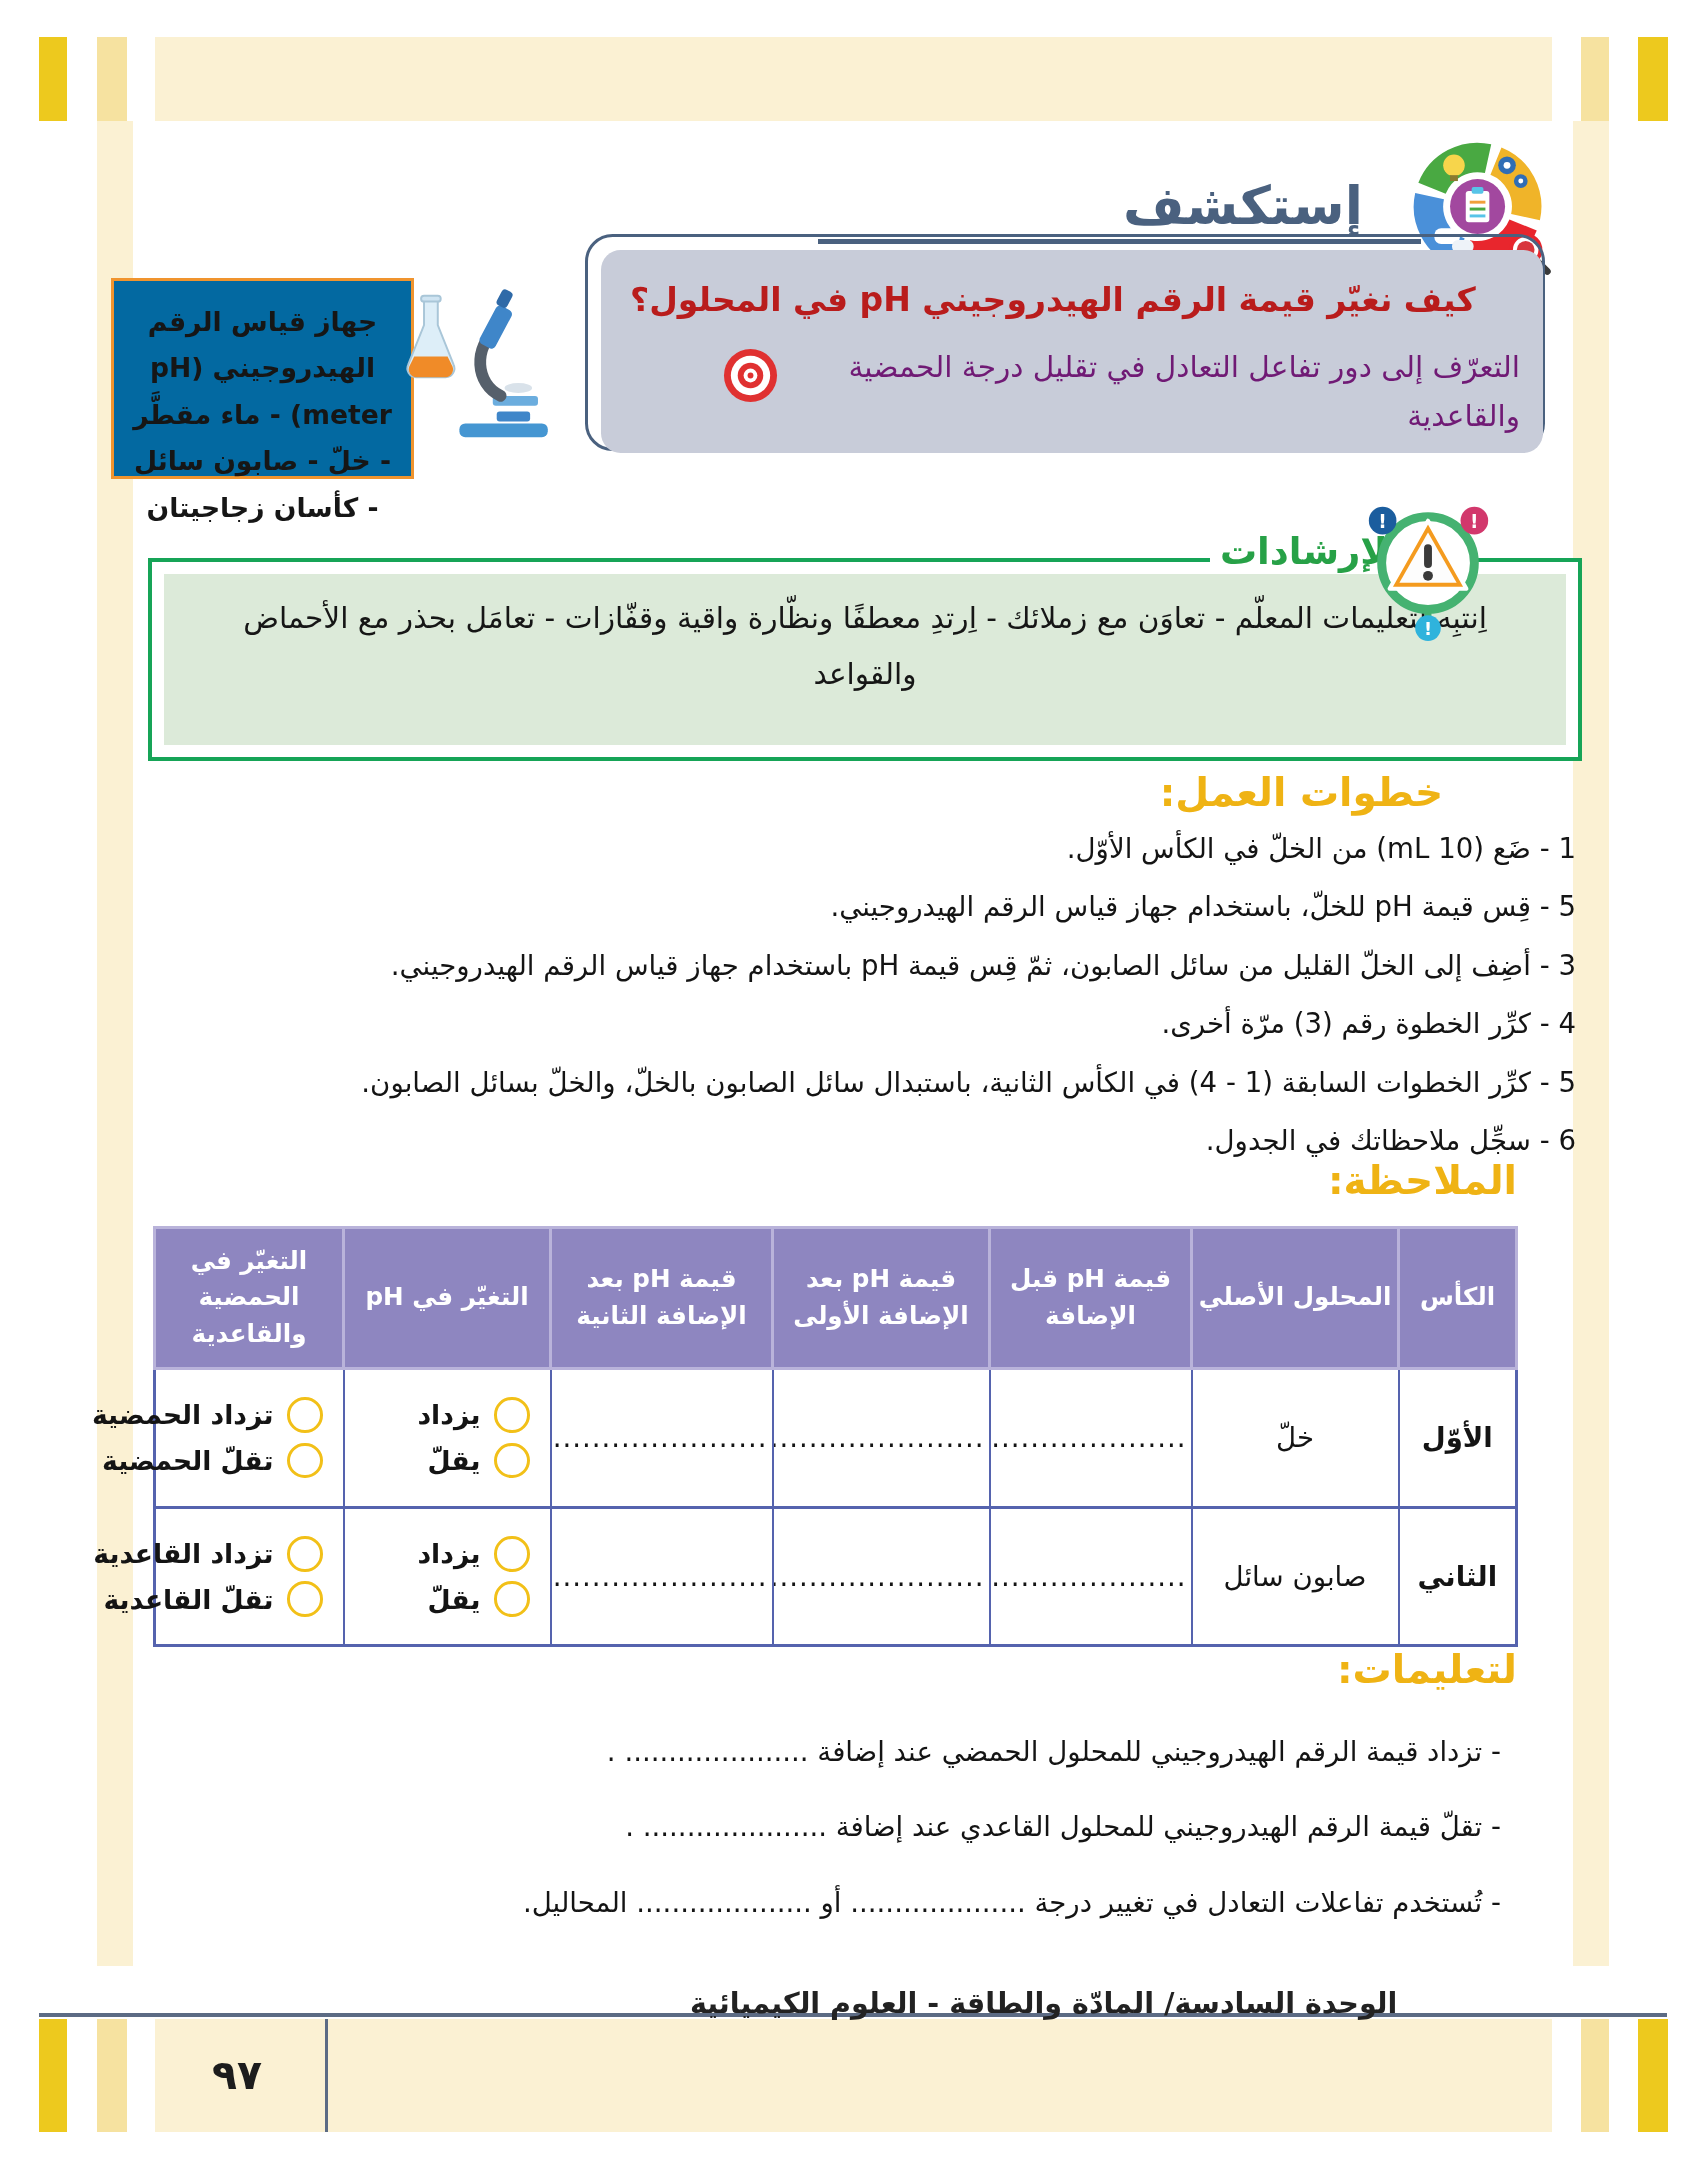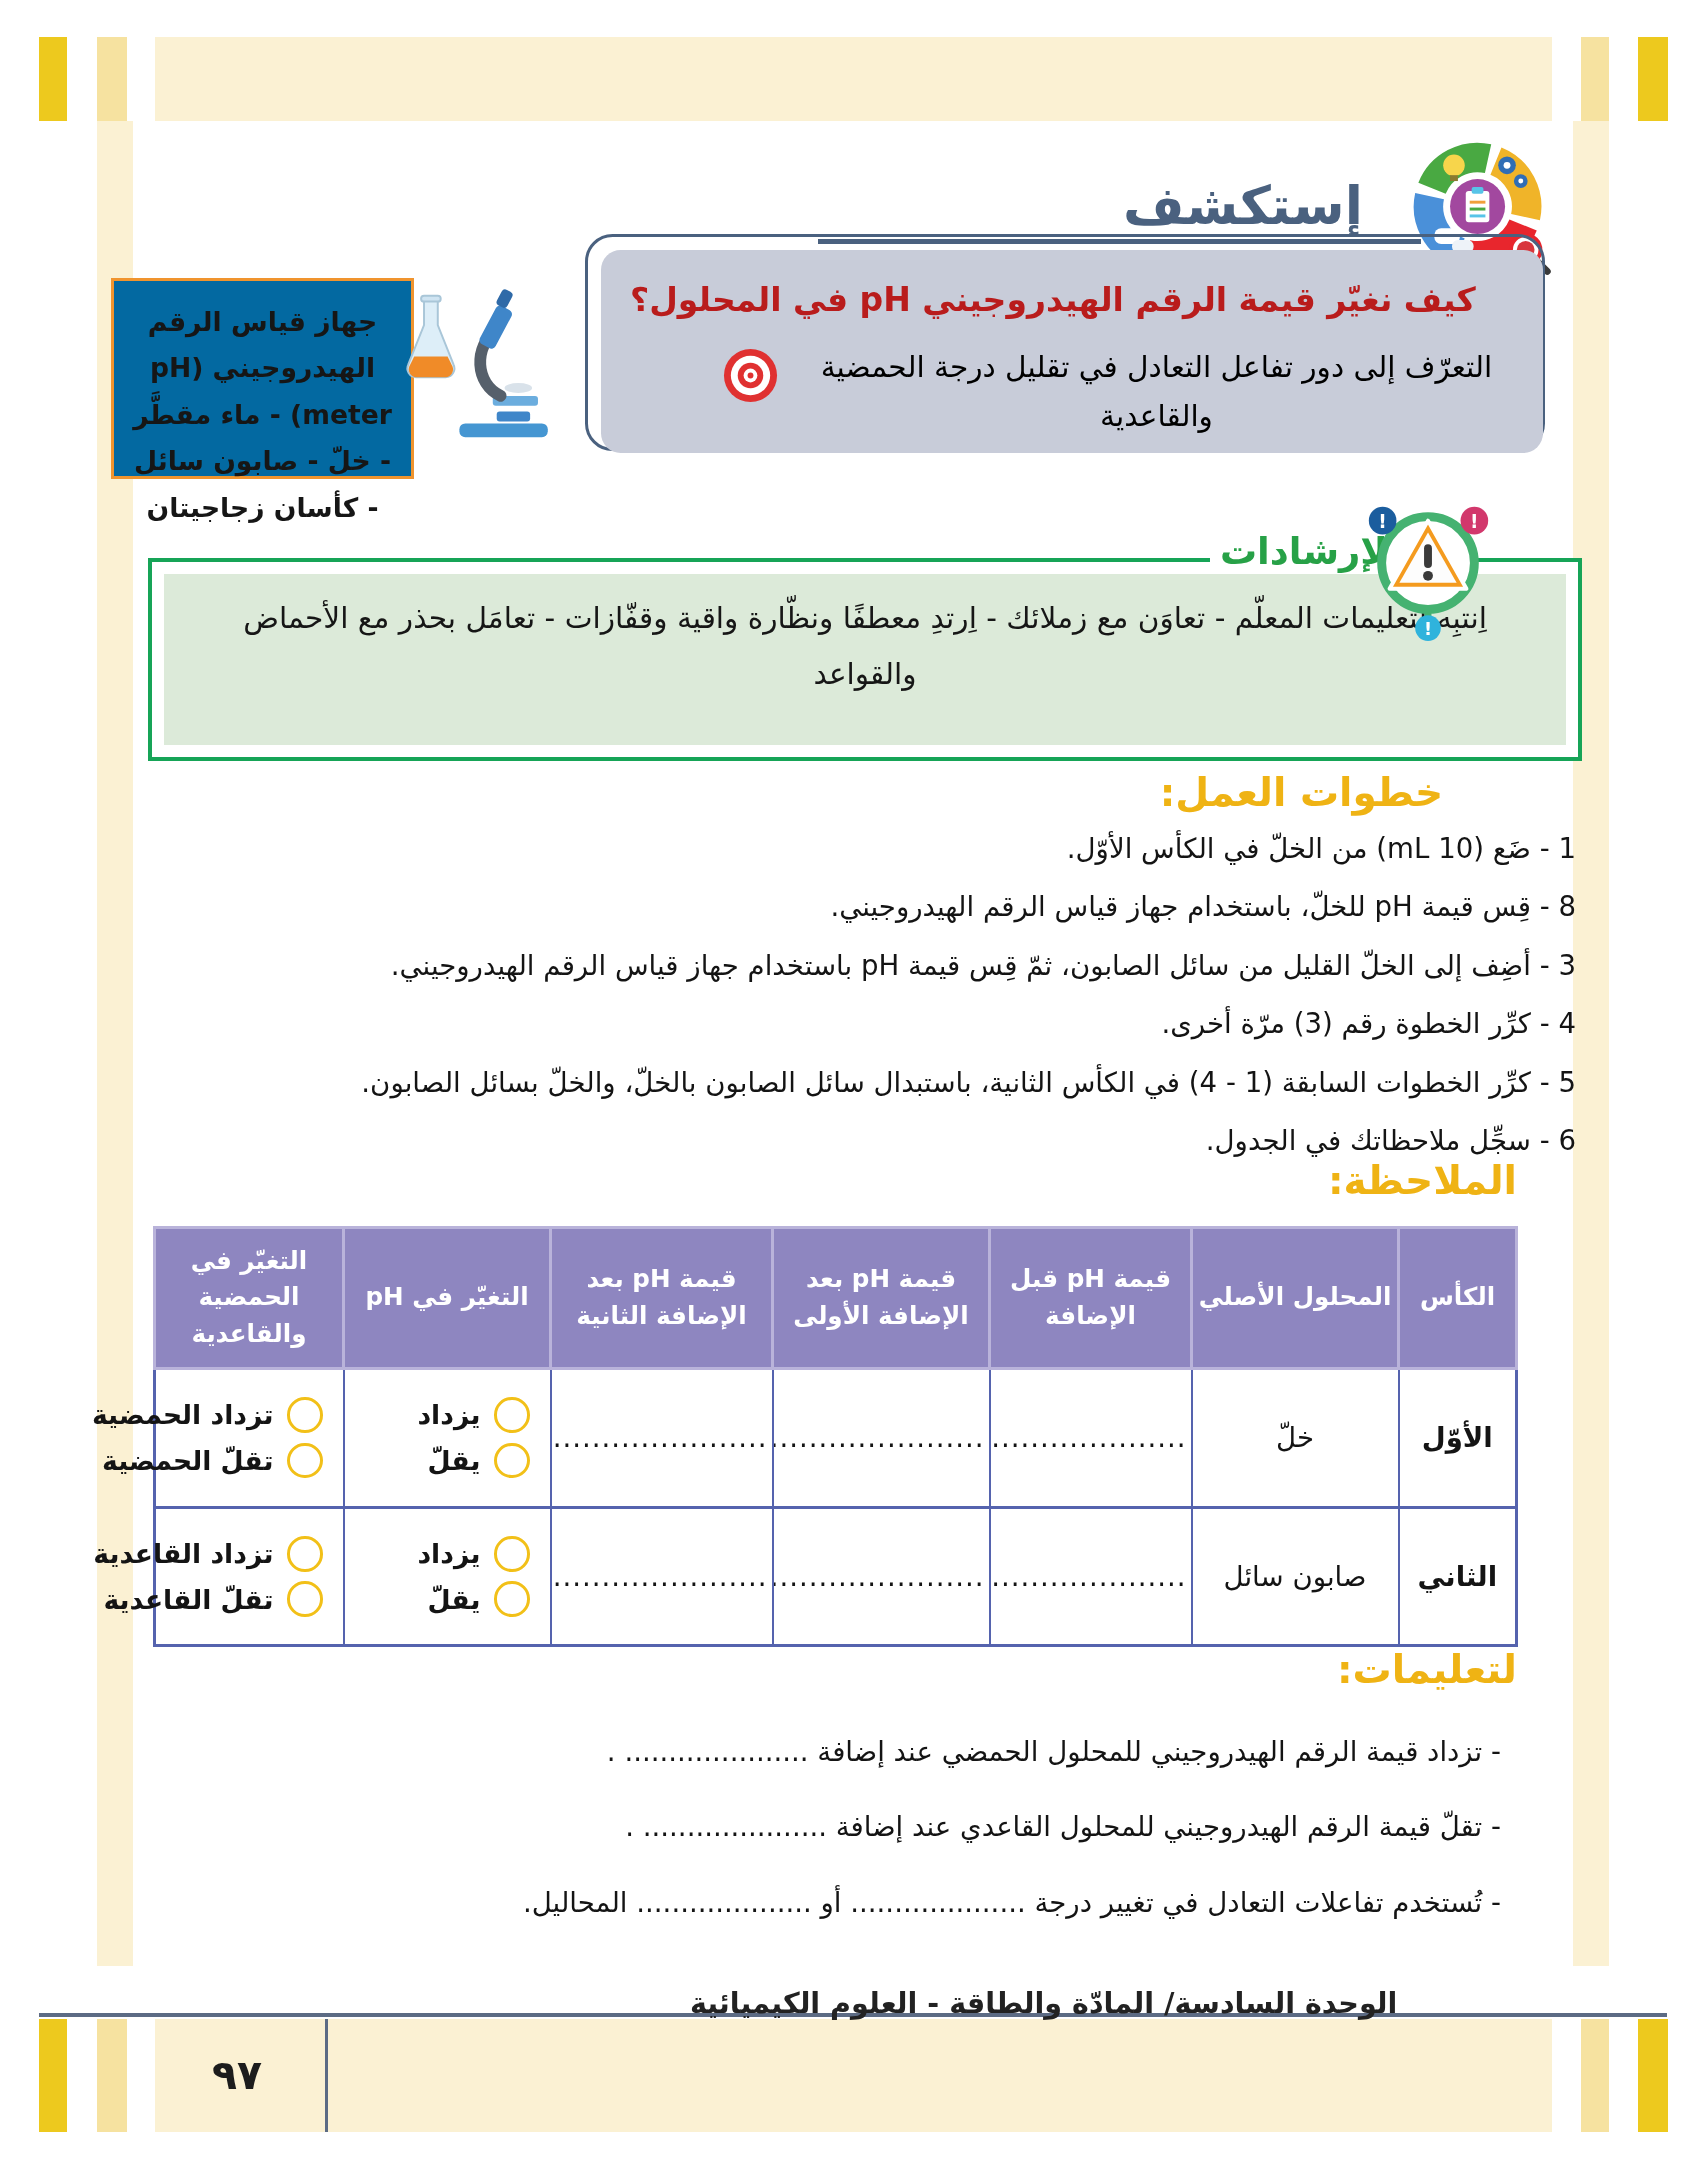--- a/index.html
+++ b/index.html
@@ -9,21 +9,21 @@
   
   .bar-bright{background:#edc91e;}
   .bar-light{background:#f6e2a0;}
   .band-cream{background:#fbf1d3;}
   
   .page-title{color:#4a617f;font-size:53px;font-weight:bold;}
   .title-line{background:#4a617f;height:4.9px;}
   .q-outline{border:3.9px solid #4a617f;border-radius:27.6px;background:transparent;}
   .q-box{background:#c8ccd9;border-radius:19.7px;}
   .q-text{color:#b91c1c;font-size:33px;font-weight:bold;text-align:left;}
-  .goal-text{color:#000000;font-size:29.6px;text-align:center;line-height:1.65;}
+  .goal-text{color:#701a75;font-size:29.6px;text-align:right;line-height:1.65;}
   .materials-box{background:#0369a1;border:3.9px solid #f0942e;}
   .materials-text{color:#161616;font-size:26.6px;font-weight:bold;text-align:center;line-height:1.75;padding:17.7px 13.8px;}
   
   .green-box{border:4.9px solid #16a457;background:#ffffff;}
   .green-inner{background:#dcead9;}
   .instructions-heading{color:#27a147;font-size:37px;font-weight:bold;background:#ffffff;padding:0 9.9px;}
   .instructions-text{color:#161616;font-size:29.6px;text-align:center;line-height:1.9;padding:15.8px 39px;}
   
   .h-yellow{color:#efb314;font-size:39px;font-weight:bold;text-align:right;}
   
@@ -142,21 +142,21 @@
     <text x="26" y="39" font-size="19" font-weight="bold" fill="#ffffff" text-anchor="middle">!</text>
     <circle cx="119" cy="32" r="14" fill="#d2386c"></circle>
     <text x="119" y="39" font-size="19" font-weight="bold" fill="#ffffff" text-anchor="middle">!</text>
     <circle cx="72" cy="141" r="13" fill="#2fb3dc"></circle>
     <text x="72" y="148" font-size="18" font-weight="bold" fill="#ffffff" text-anchor="middle">!</text>
   </svg>
 
   <div class="abs h-yellow" style="left:1143px;top:770px;width:300px;">خطوات العمل:</div>
   <div class="abs steps-list" style="left:113px;top:820px;width:1463px;">
     <p>1 - ضَع (10 mL) من الخلّ في الكأس الأوّل.</p>
-    <p>8 - قِس قيمة pH للخلّ، باستخدام جهاز قياس الرقم الهيدروجيني.</p>
+    <p>5 - قِس قيمة pH للخلّ، باستخدام جهاز قياس الرقم الهيدروجيني.</p>
     <p>3 - أضِف إلى الخلّ القليل من سائل الصابون، ثمّ قِس قيمة pH باستخدام جهاز قياس الرقم الهيدروجيني.</p>
     <p>4 - كرِّر الخطوة رقم (3) مرّة أخرى.</p>
     <p>5 - كرِّر الخطوات السابقة (1 - 4) في الكأس الثانية، باستبدال سائل الصابون بالخلّ، والخلّ بسائل الصابون.</p>
     <p>6 - سجِّل ملاحظاتك في الجدول.</p>
   </div>
 
   <div class="abs h-yellow" style="left:1320px;top:1158px;width:197px;">الملاحظة:</div>
 
   <table class="obs abs" style="left:153px;top:1226px;" dir="rtl">
     <colgroup>

